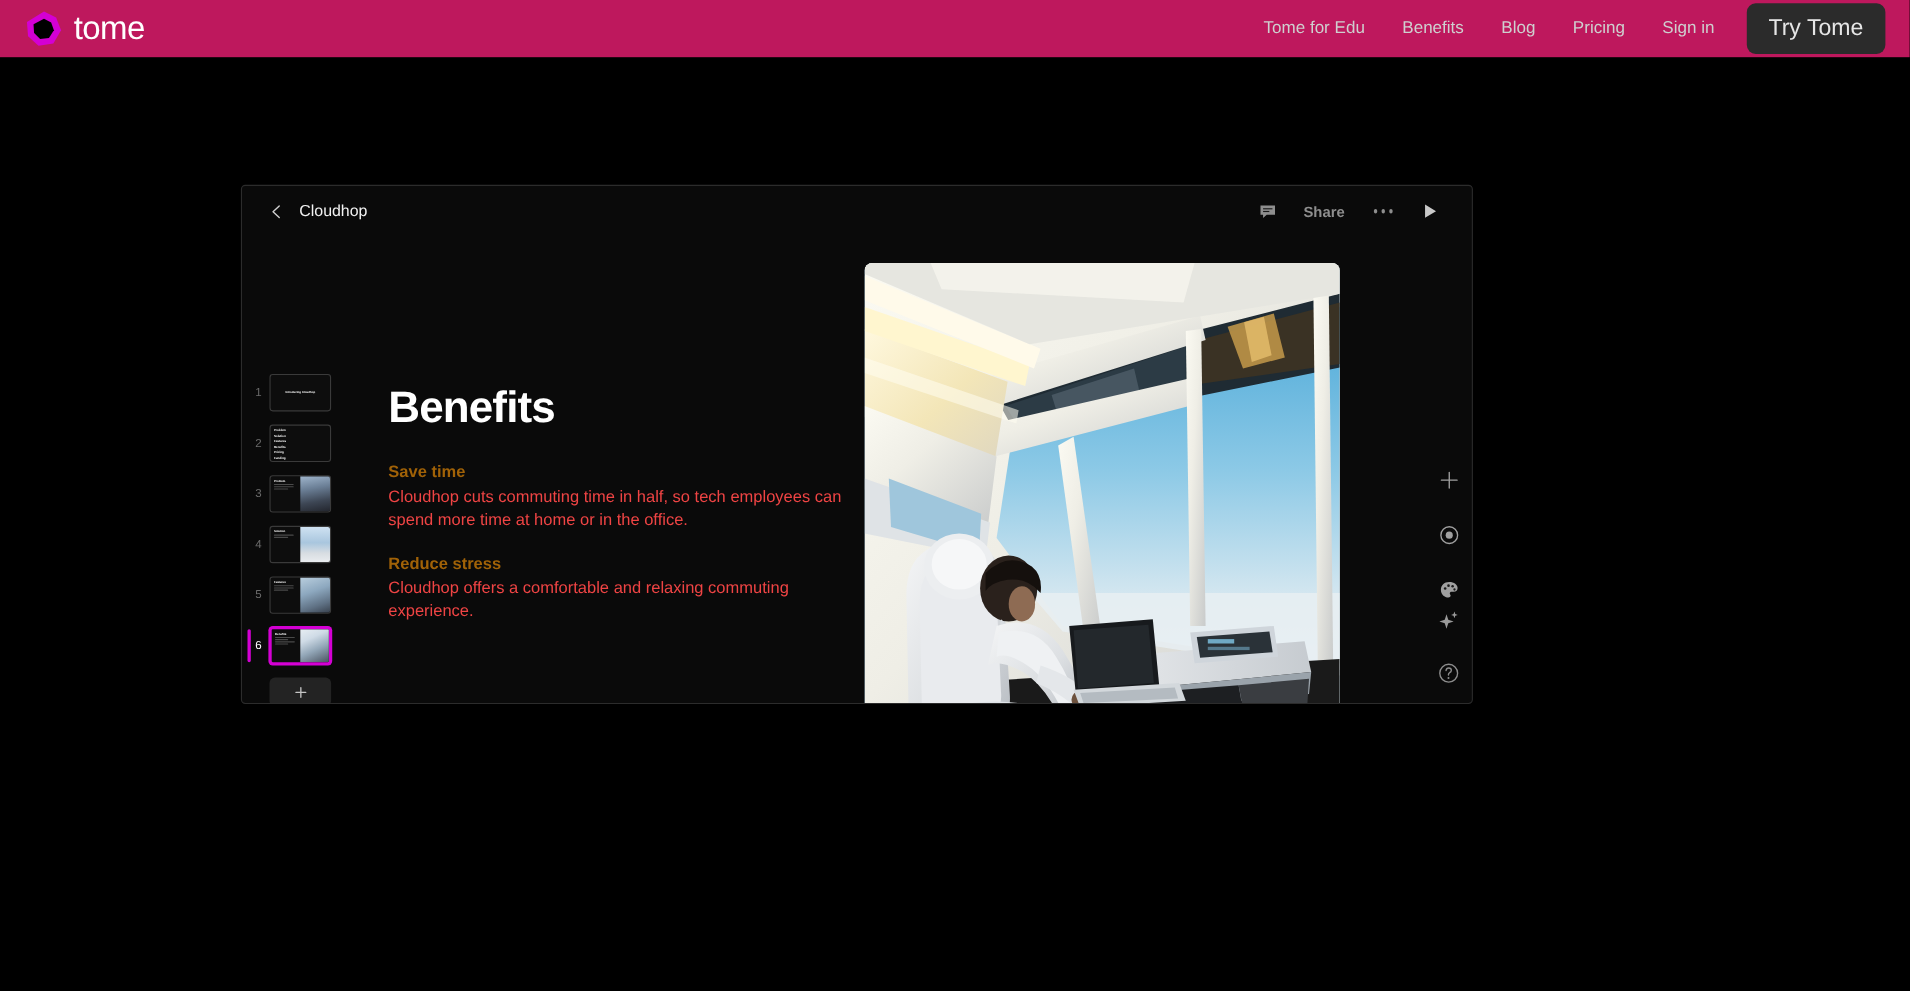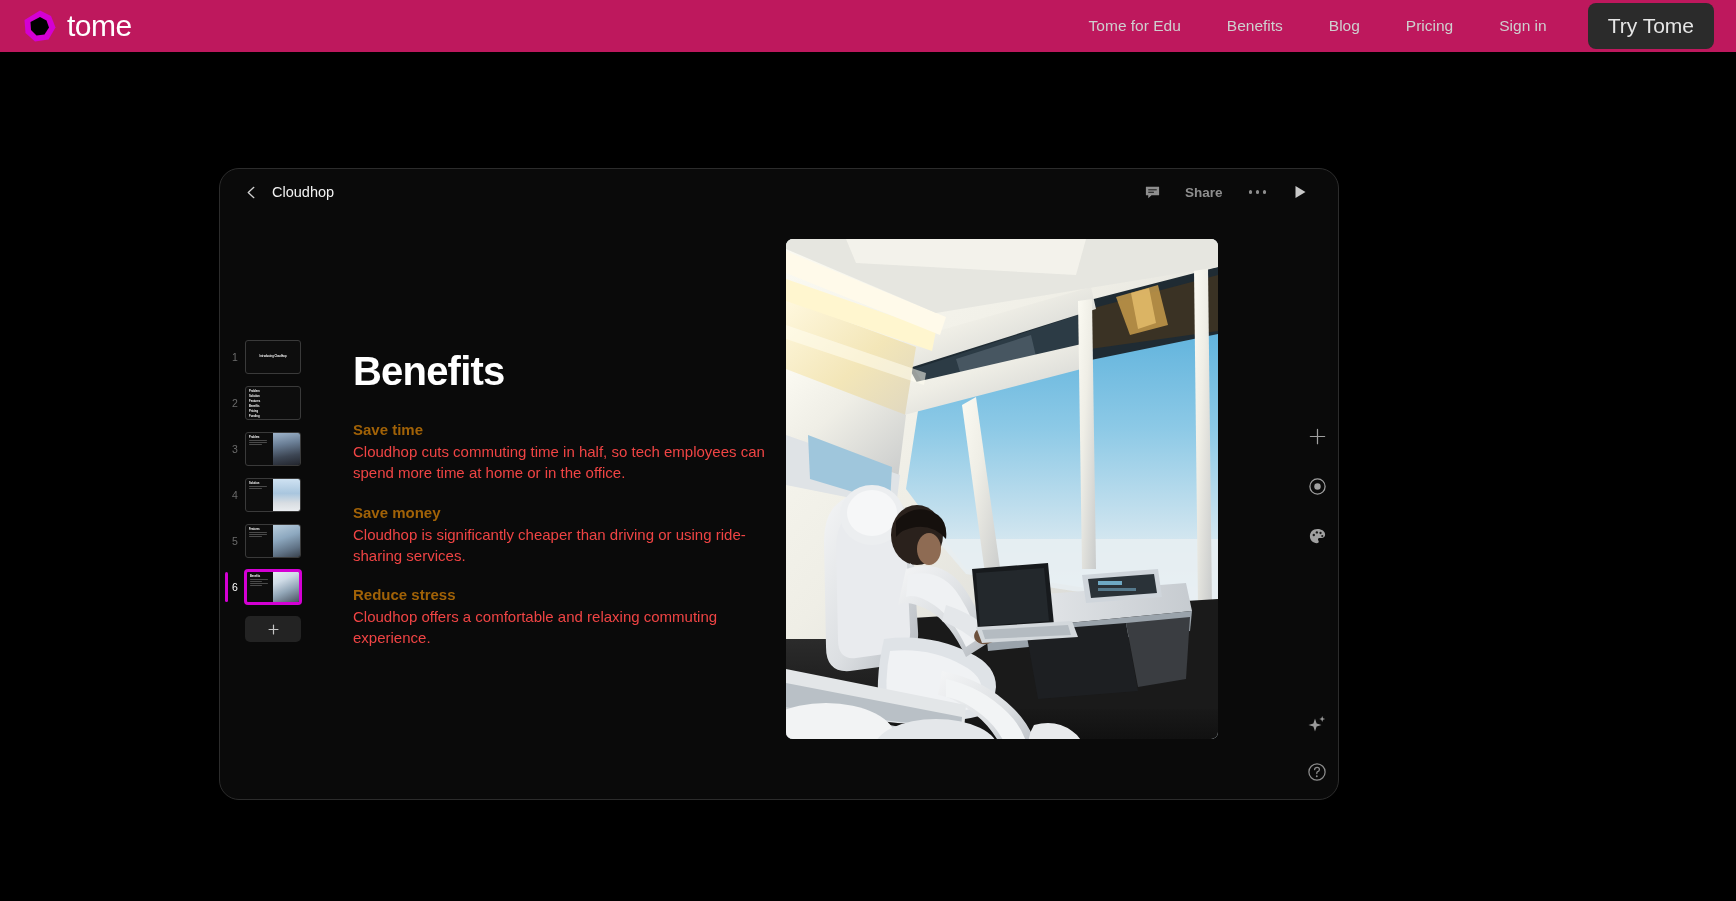--- a/index.html
+++ b/index.html
@@ -19,40 +19,40 @@
     display: flex; align-items: center; gap: 11px;
     margin-left: 24px;
   }
   .brand-mark { width: 32px; height: 32px; display: block; }
   .brand-name {
     color: #fff; font-size: 30px; font-weight: 400;
     letter-spacing: -0.5px; line-height: 1;
   }
   .nav-right {
     margin-left: auto; display: flex; align-items: center;
-    gap: 12px; margin-right: 22px;
+    gap: 0px; margin-right: 22px;
   }
   .nav-link {
     color: #cfcfcf; font-size: 15.5px; padding: 8px 17px;
     text-decoration: none; white-space: nowrap; cursor: pointer;
   }
   .nav-cta {
     background: #2b2b2b; color: #e6e6e6; font-size: 21px;
     padding: 11px 20px; border-radius: 8px; margin-left: 12px;
     white-space: nowrap; cursor: pointer; border: none;
     font-family: "Liberation Sans", sans-serif;
   }
 
   
   .app-card {
     position: absolute; left: 219px; top: 168px;
-    width: 1120px; height: 632px;
+    width: 1120px; height: 472px;
     background: #0a0a0a;
     border: 1px solid #2c2c2c;
-    border-radius: 20px;
+    border-radius: 4px;
     overflow: hidden;
   }
   .app-header {
     position: absolute; top: 0; left: 0; width: 100%; height: 46px;
     display: flex; align-items: center; padding: 0 18px;
   }
   .back-btn {
     width: 26px; height: 26px; display: flex;
     align-items: center; justify-content: center; cursor: pointer;
   }
@@ -314,24 +314,20 @@
   </div>
 
   <div class="slide-text">
     <div class="slide-h1">Benefits</div>
 
     <div class="bene-block">
       <div class="bene-h">Save time</div>
       <div class="bene-p">Cloudhop cuts commuting time in half, so tech employees can spend more time at home or in the office.</div>
     </div>
     <div class="bene-block">
-      <div class="bene-h">Save money</div>
-      <div class="bene-p">Cloudhop is significantly cheaper than driving or using ride-sharing services.</div>
-    </div>
-    <div class="bene-block">
       <div class="bene-h">Reduce stress</div>
       <div class="bene-p">Cloudhop offers a comfortable and relaxing commuting experience.</div>
     </div>
   </div>
 
   <div class="hero">
     <svg viewBox="0 0 432 500" preserveAspectRatio="xMidYMid slice">
       <defs>
         <linearGradient id="skyG" x1="0" y1="0" x2="0" y2="1">
           <stop offset="0%" stop-color="#4aa8d8"></stop>

